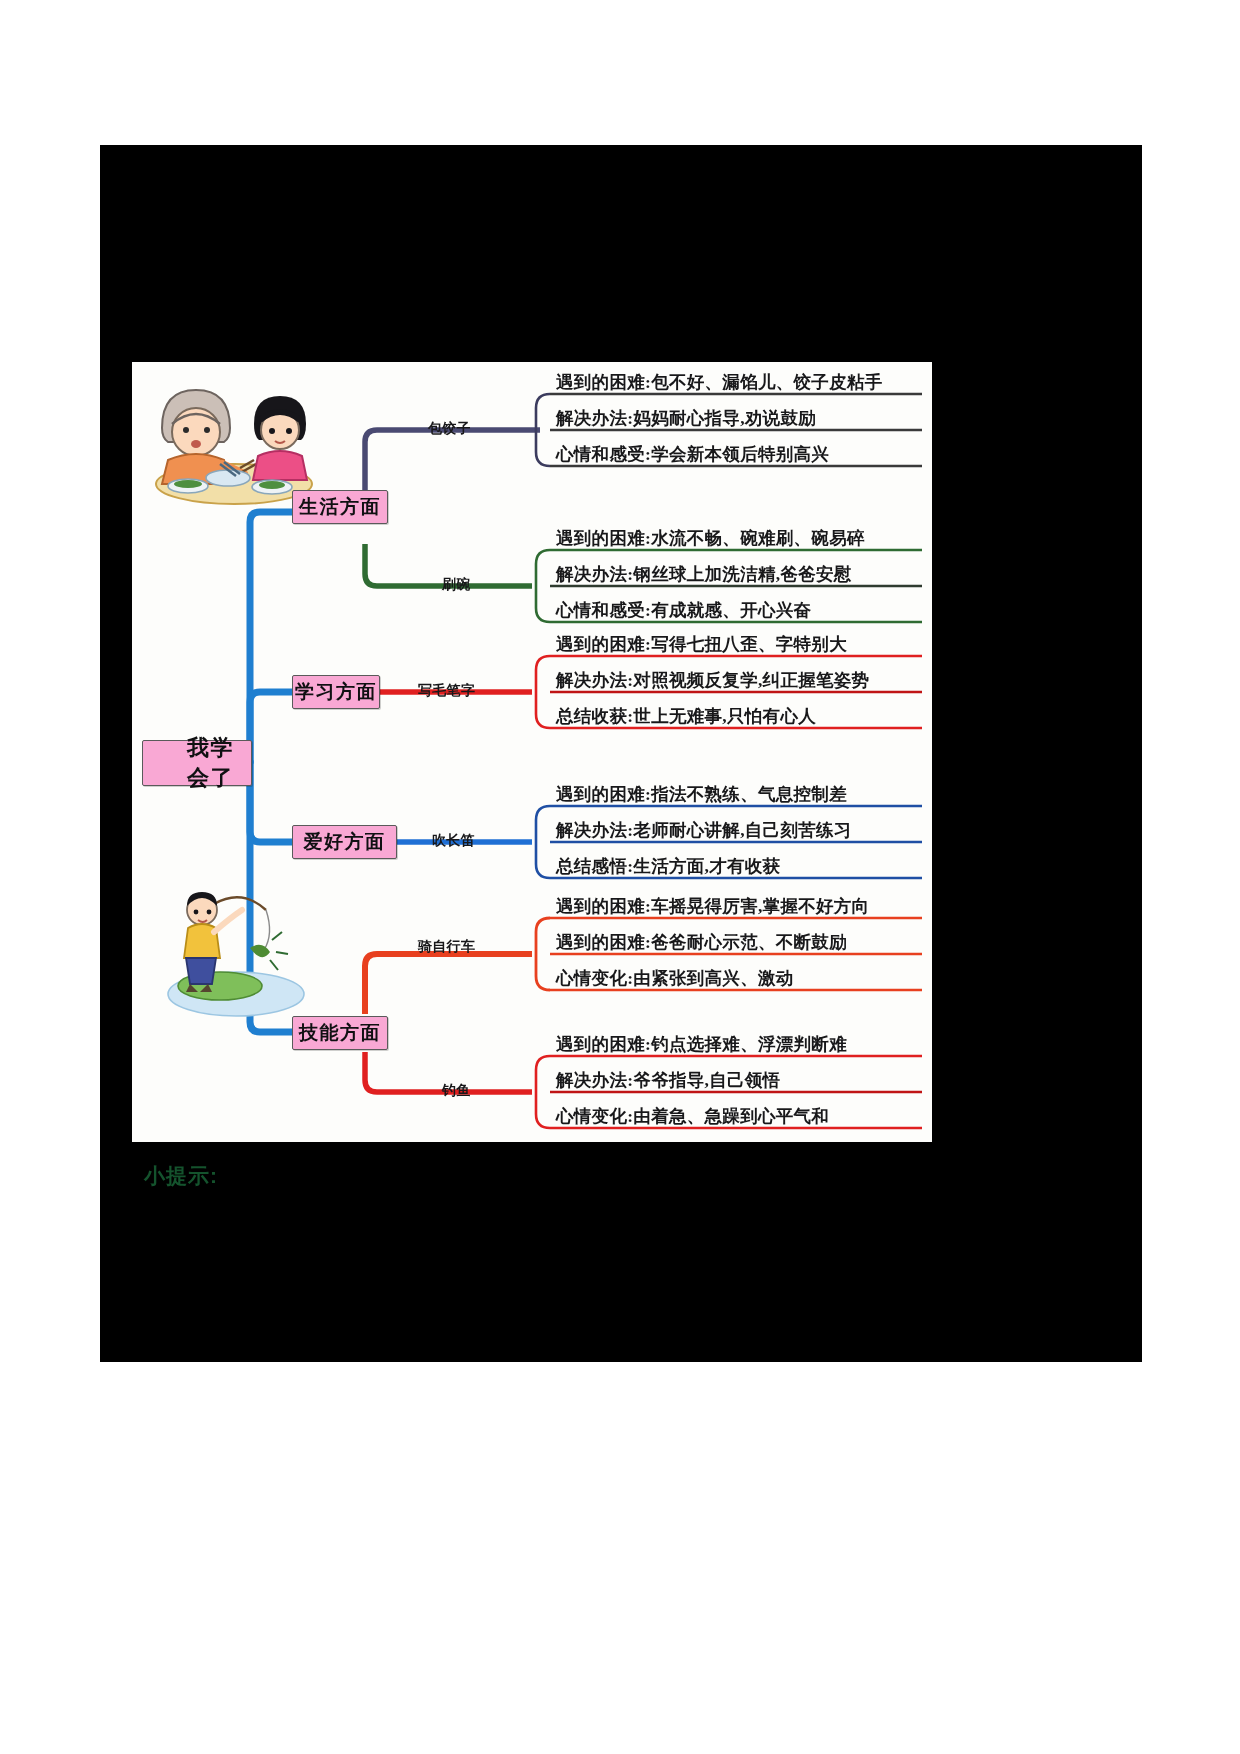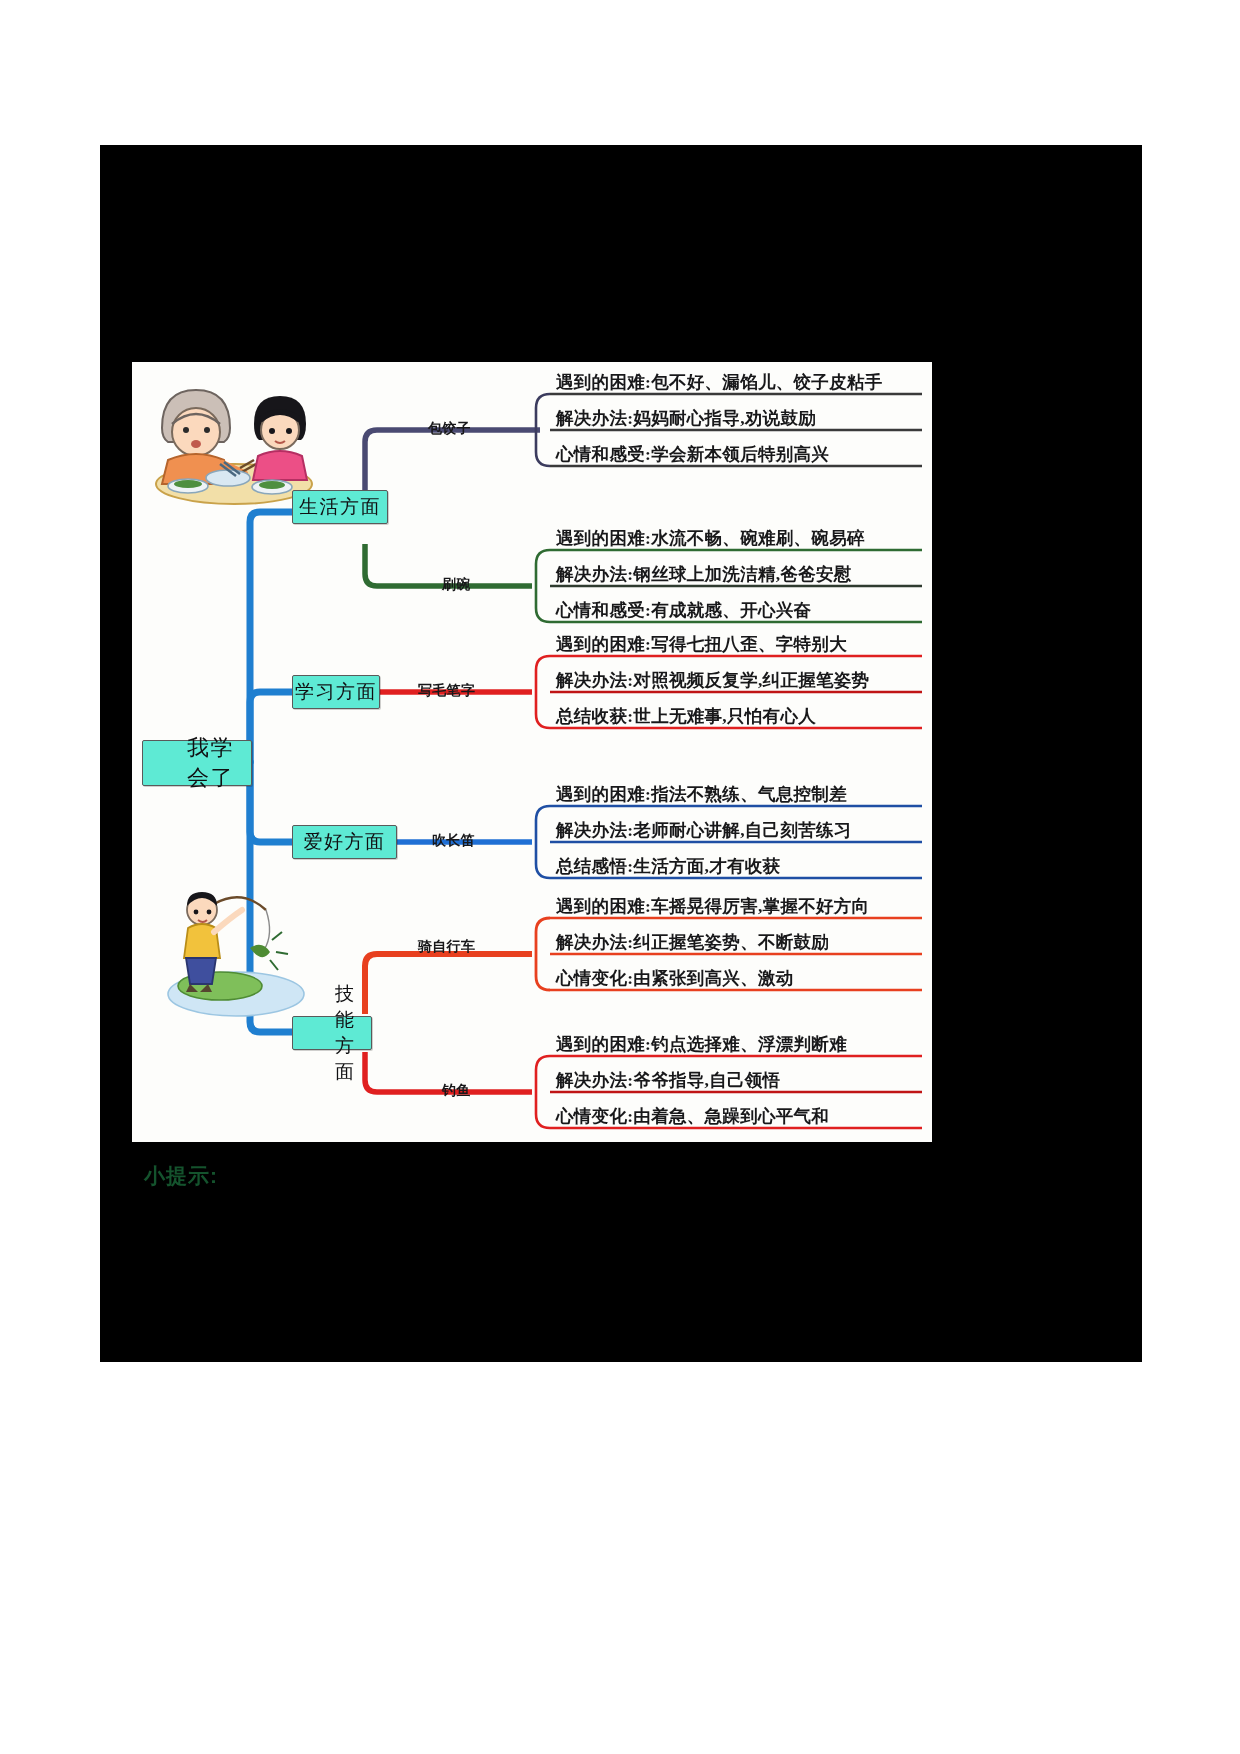--- a/index.html
+++ b/index.html
@@ -73,24 +73,24 @@
   .leaf {
     font-size: 17.5px;
     line-height: 1;
   }
   .sub-label {
     font-size: 14px;
   }
   .center-box, .branch-box {
     position: absolute;
     border: 1.6px solid #5a5a5a;
-    background: #5eead4;
+    background: #f9a8d4;
     box-sizing: border-box;
     font-family: "Liberation Serif", "DejaVu Serif", serif;
-    font-weight: normal;
+    font-weight: bold;
     color: #101012;
     display: flex;
     align-items: center;
     justify-content: center;
     letter-spacing: 1.5px;
   }
   .center-box {
     font-size: 22px;
     border-radius: 2px;
     box-shadow: 1px 1px 0 rgba(0,0,0,.18);
@@ -221,21 +221,21 @@
       <path d="M32,84 l4,26 l22,0 l4,-26z" fill="#3f4f9e" stroke="#2a356e" stroke-width="1.8"></path>
       <path d="M36,110 l-4,8 l12,0z" fill="#55452f"></path>
       <path d="M54,110 l4,8 l-12,0z" fill="#55452f"></path>
     </svg>
 
     <div class="center-box" style="left:10px; top:378px; width:110px; height:46px;">我学会了</div>
 
     <div class="branch-box" style="left:160px; top:128px; width:96px; height:34px;">生活方面</div>
     <div class="branch-box" style="left:160px; top:313px; width:88px; height:34px;">学习方面</div>
     <div class="branch-box" style="left:160px; top:463px; width:105px; height:34px;">爱好方面</div>
-    <div class="branch-box" style="left:160px; top:654px; width:80px; height:34px;padding-left:42px;">技能方面</div>
+    <div class="branch-box" style="left:160px; top:654px; width:96px; height:34px;">技能方面</div>
 
     <div class="node-text sub-label" style="left:296px; top:58px;">包饺子</div>
     <div class="node-text sub-label" style="left:310px; top:214px;">刷碗</div>
     <div class="node-text sub-label" style="left:286px; top:320px;">写毛笔字</div>
     <div class="node-text sub-label" style="left:300px; top:470px;">吹长笛</div>
     <div class="node-text sub-label" style="left:286px; top:576px;">骑自行车</div>
     <div class="node-text sub-label" style="left:310px; top:720px;">钓鱼</div>
 
     <div class="node-text leaf" style="left:424px; top:12px;">遇到的困难:包不好、漏馅儿、饺子皮粘手</div>
     <div class="node-text leaf" style="left:424px; top:48px;">解决办法:妈妈耐心指导,劝说鼓励</div>
@@ -247,21 +247,21 @@
 
     <div class="node-text leaf" style="left:424px; top:274px;">遇到的困难:写得七扭八歪、字特别大</div>
     <div class="node-text leaf" style="left:424px; top:310px;">解决办法:对照视频反复学,纠正握笔姿势</div>
     <div class="node-text leaf" style="left:424px; top:346px;">总结收获:世上无难事,只怕有心人</div>
 
     <div class="node-text leaf" style="left:424px; top:424px;">遇到的困难:指法不熟练、气息控制差</div>
     <div class="node-text leaf" style="left:424px; top:460px;">解决办法:老师耐心讲解,自己刻苦练习</div>
     <div class="node-text leaf" style="left:424px; top:496px;">总结感悟:生活方面,才有收获</div>
 
     <div class="node-text leaf" style="left:424px; top:536px;">遇到的困难:车摇晃得厉害,掌握不好方向</div>
-    <div class="node-text leaf" style="left:424px; top:572px;">解决办法:纠正握笔姿势、不断鼓励</div>
+    <div class="node-text leaf" style="left:424px; top:572px;">遇到的困难:爸爸耐心示范、不断鼓励</div>
     <div class="node-text leaf" style="left:424px; top:608px;">心情变化:由紧张到高兴、激动</div>
 
     <div class="node-text leaf" style="left:424px; top:674px;">遇到的困难:钓点选择难、浮漂判断难</div>
     <div class="node-text leaf" style="left:424px; top:710px;">解决办法:爷爷指导,自己领悟</div>
     <div class="node-text leaf" style="left:424px; top:746px;">心情变化:由着急、急躁到心平气和</div>
 
   </div>
 
   <div id="hint">小提示:</div>
 

